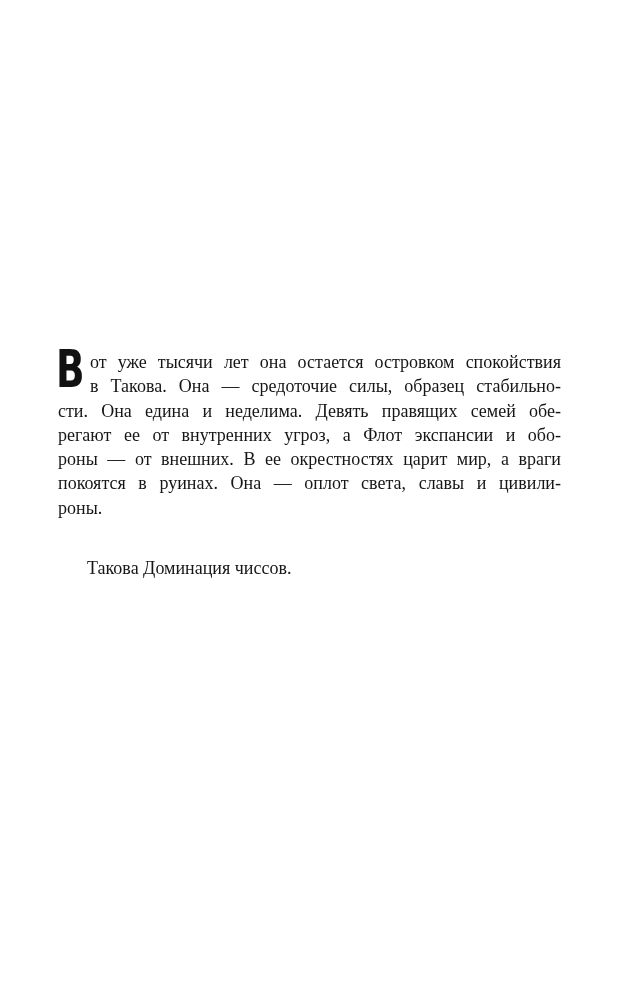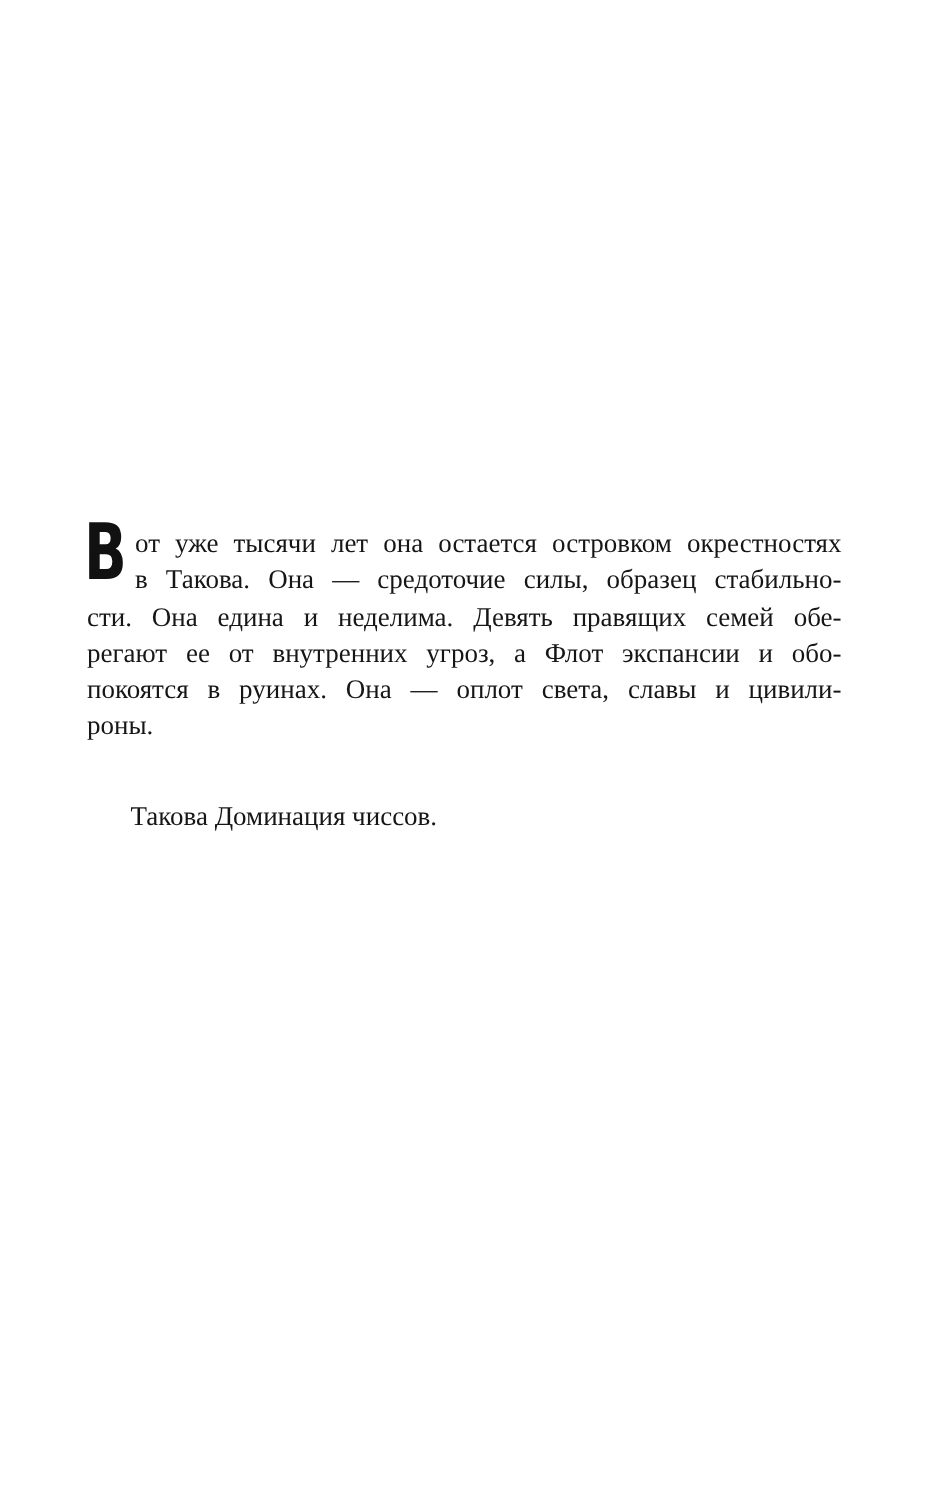--- a/index.html
+++ b/index.html
@@ -52,22 +52,23 @@
     margin-top: 36px;
   }
 </style>
 </head>
 <body>
 
 <div class="page">
   <section class="text-block">
     <span class="dropcap">В</span>
     <div class="para1" id="para1">
-        <div class="line indent">от уже тысячи лет она остается островком окрестностях</div>
+        <div class="line indent">от уже тысячи лет она остается островком спокойствия</div>
         <div class="line indent">в Такова. Она — средоточие силы, образец стабильно-</div>
         <div class="line">сти. Она едина и неделима. Девять правящих семей обе-</div>
         <div class="line">регают ее от внутренних угроз, а Флот экспансии и обо-</div>
+        <div class="line">роны — от внешних. В ее окрестностях царит мир, а враги</div>
         <div class="line">покоятся в руинах. Она — оплот света, славы и цивили-</div>
         <div class="line last">роны.</div>
       </div>
     <div class="para2">Такова Доминация чиссов.</div>
   </section>
 </div>
 
 </body></html>

